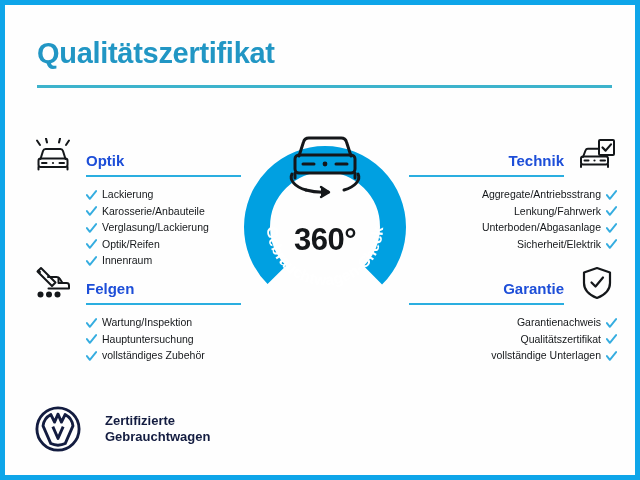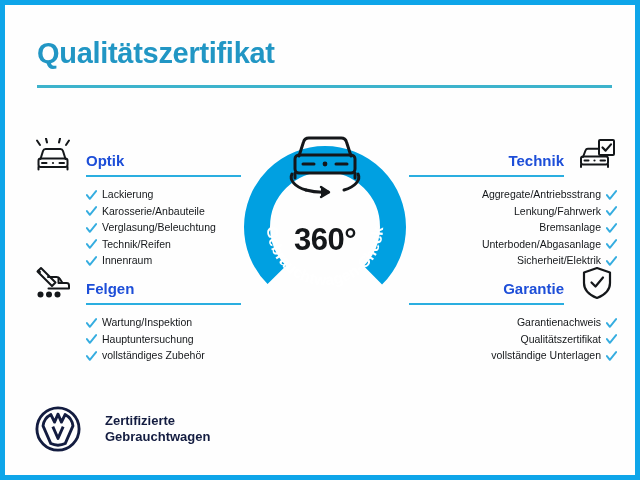--- a/index.html
+++ b/index.html
@@ -160,29 +160,29 @@
             </svg>
         </span>
         <span>Karosserie/Anbauteile</span>
       </li>
       <li>
         <span class="chk">
           <svg width="11" height="11" viewBox="0 0 12 12">
               <path d="M1 5.5 L4.2 9.6 L11 1.2" stroke="#35ade0" stroke-width="2.1" fill="none" stroke-linecap="round" stroke-linejoin="round"></path>
             </svg>
         </span>
-        <span>Verglasung/Beleuchtung</span>
-      </li>
-      <li>
-        <span class="chk">
-          <svg width="11" height="11" viewBox="0 0 12 12">
-              <path d="M1 5.5 L4.2 9.6 L11 1.2" stroke="#35ade0" stroke-width="2.1" fill="none" stroke-linecap="round" stroke-linejoin="round"></path>
-            </svg>
-        </span>
-        <span>Technik/Reifen</span>
+        <span>Verglasung/Lackierung</span>
+      </li>
+      <li>
+        <span class="chk">
+          <svg width="11" height="11" viewBox="0 0 12 12">
+              <path d="M1 5.5 L4.2 9.6 L11 1.2" stroke="#35ade0" stroke-width="2.1" fill="none" stroke-linecap="round" stroke-linejoin="round"></path>
+            </svg>
+        </span>
+        <span>Optik/Reifen</span>
       </li>
       <li>
         <span class="chk">
           <svg width="11" height="11" viewBox="0 0 12 12">
               <path d="M1 5.5 L4.2 9.6 L11 1.2" stroke="#35ade0" stroke-width="2.1" fill="none" stroke-linecap="round" stroke-linejoin="round"></path>
             </svg>
         </span>
         <span>Innenraum</span>
       </li>
     </ul>
@@ -261,28 +261,20 @@
       </li>
       <li>
         <span>Lenkung/Fahrwerk</span>
         <span class="chk">
           <svg width="11" height="11" viewBox="0 0 12 12">
               <path d="M1 5.5 L4.2 9.6 L11 1.2" stroke="#35ade0" stroke-width="2.1" fill="none" stroke-linecap="round" stroke-linejoin="round"></path>
             </svg>
         </span>
       </li>
       <li>
-        <span>Bremsanlage</span>
-        <span class="chk">
-          <svg width="11" height="11" viewBox="0 0 12 12">
-              <path d="M1 5.5 L4.2 9.6 L11 1.2" stroke="#35ade0" stroke-width="2.1" fill="none" stroke-linecap="round" stroke-linejoin="round"></path>
-            </svg>
-        </span>
-      </li>
-      <li>
         <span>Unterboden/Abgasanlage</span>
         <span class="chk">
           <svg width="11" height="11" viewBox="0 0 12 12">
               <path d="M1 5.5 L4.2 9.6 L11 1.2" stroke="#35ade0" stroke-width="2.1" fill="none" stroke-linecap="round" stroke-linejoin="round"></path>
             </svg>
         </span>
       </li>
       <li>
         <span>Sicherheit/Elektrik</span>
         <span class="chk">

